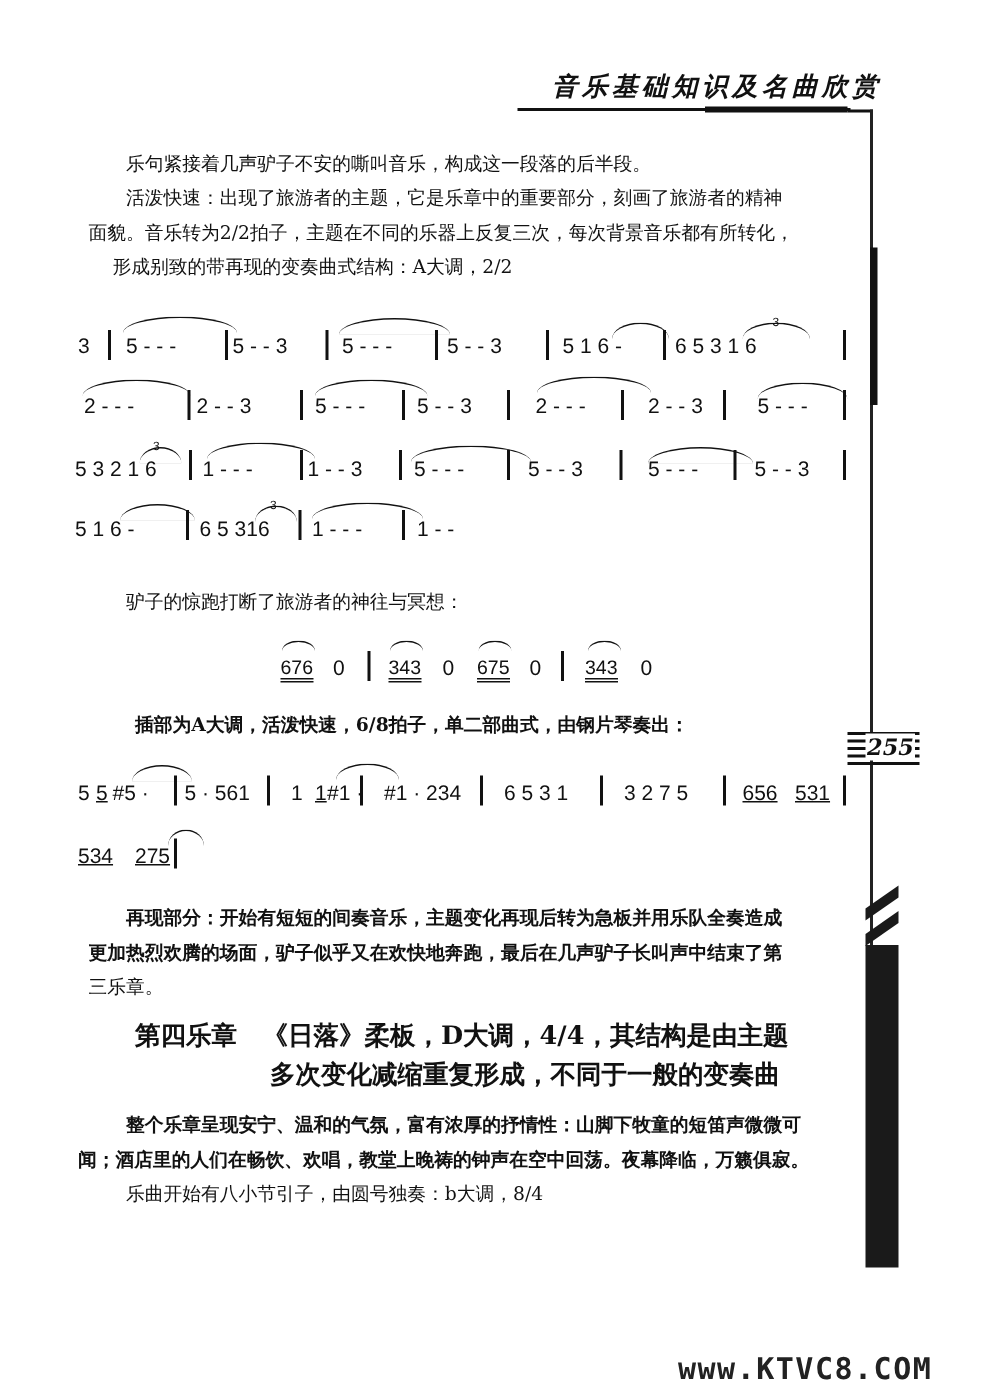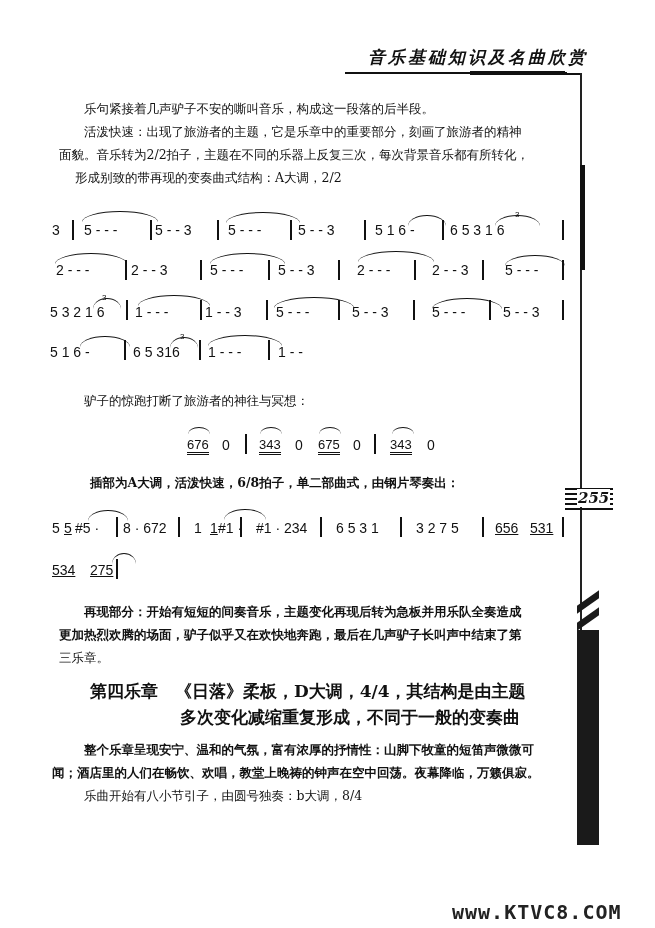--- a/index.html
+++ b/index.html
@@ -169,21 +169,21 @@
 </div>
 
 <div class="abs para bold" style="left:76px;top:472px;margin-left:14px;">插部为A大调，活泼快速，6/8拍子，单二部曲式，由钢片琴奏出：</div>
 
 <div class="abs notation" style="left:0;top:0;">
   <span class="tok" style="left:52px;top:520px;">5</span>
   <span class="tok ul" style="left:64px;top:520px;">5</span>
   <div class="slur" style="left:88px;top:510px;width:40px;"></div>
   <span class="tok" style="left:75px;top:520px;">#5 ·</span>
   <div class="bar" style="left:116px;top:517px;"></div>
-  <span class="tok" style="left:123px;top:520px;">8 · 672</span>
+  <span class="tok" style="left:123px;top:520px;">5 · 561</span>
   <div class="bar" style="left:178px;top:517px;"></div>
   <span class="tok" style="left:194px;top:520px;">1</span>
   <span class="tok ul" style="left:210px;top:520px;">1</span>
   <div class="slur" style="left:224px;top:509px;width:42px;"></div>
   <span class="tok" style="left:218px;top:520px;">#1 ·</span>
   <div class="bar" style="left:240px;top:517px;"></div>
   <span class="tok" style="left:256px;top:520px;">#1 · 234</span>
   <div class="bar" style="left:320px;top:517px;"></div>
   <span class="tok" style="left:336px;top:520px;">6 5 3 1</span>
   <div class="bar" style="left:400px;top:517px;"></div>

